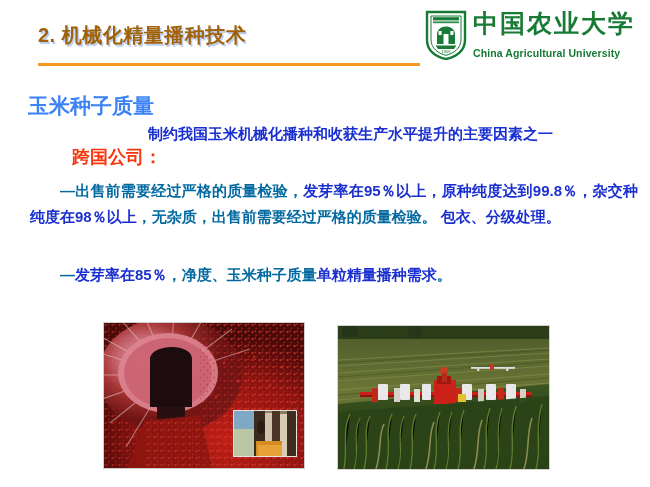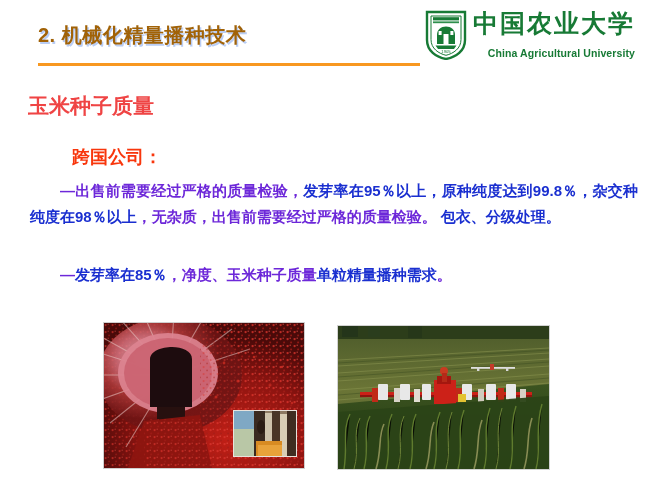--- a/index.html
+++ b/index.html
@@ -59,21 +59,20 @@
     height: 50px;
     position: relative;
     flex: 0 0 auto;
   }
   .logo-shield svg { display: block; }
   .logo-words {
     display: flex;
     flex-direction: column;
     justify-content: center;
     line-height: 1;
-    text-align: right;
   }
   .logo-cn {
     font-size: 25px;
     font-weight: bold;
     color: #177a35;
     letter-spacing: 2px;
     font-family: "DejaVu Serif", "Liberation Serif", serif;
     white-space: nowrap;
   }
   .logo-en {
@@ -85,21 +84,21 @@
     white-space: nowrap;
   }
 
   
   .heading-main {
     position: absolute;
     left: 28px;
     top: 92px;
     font-size: 21px;
     font-weight: bold;
-    color: #ef4444;
+    color: #3b82f6;
     white-space: nowrap;
     font-family: Liberation Serif, serif;
   }
 
   .subheading {
     position: absolute;
     left: 148px;
     top: 125px;
     font-size: 15px;
     font-weight: bold;
@@ -139,21 +138,21 @@
     text-indent: 30px;
   }
   .para-3 {
     left: 30px;
     top: 291px;
     width: 608px;
     text-indent: 42px;
   }
 
   .t-blue { color: #1a2fd0; }
-  .t-black { color: #6d28d9; }
+  .t-black { color: #0369a1; }
 
   
   .photo {
     position: absolute;
     overflow: hidden;
     background: #2a1414;
   }
   .photo-seed {
     left: 103px;
     top: 322px;
@@ -208,20 +207,21 @@
       </svg>
     </div>
     <div class="logo-words">
       <div class="logo-cn">中国农业大学</div>
       <div class="logo-en">China Agricultural University</div>
     </div>
   </div>
 
   <div class="heading-main">玉米种子质量</div>
 
+  <div class="subheading">制约我国玉米机械化播种和收获生产水平提升的主要因素之一</div>
 
   <div class="company-label">跨国公司：</div>
 
   <div class="para para-1"><span class="t-black">—出售前需要经过严格的质量检验，</span><span class="t-blue">发芽率在95％以上，原种纯度达到99.8％，杂交种纯度在98％以上</span><span class="t-black">，无杂质，出售前需要经过严格的质量检验。</span><span class="t-blue"> 包衣、分级处理。</span></div>
 
   <div class="para para-2"><span class="t-black">—</span><span class="t-blue">发芽率在85％</span><span class="t-black">，净度、玉米种子质量</span><span class="t-blue">单粒精量播种需求</span><span class="t-black">。</span></div>
 
 
   <div class="photo photo-seed">
     <svg viewBox="0 0 200 145" preserveAspectRatio="none" xmlns="http://www.w3.org/2000/svg" aria-hidden="true">

